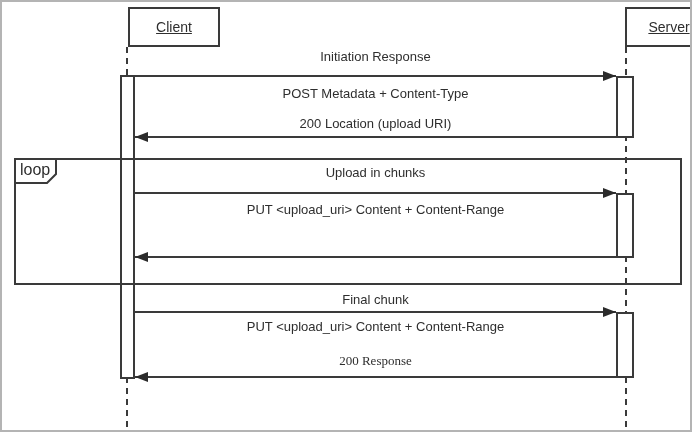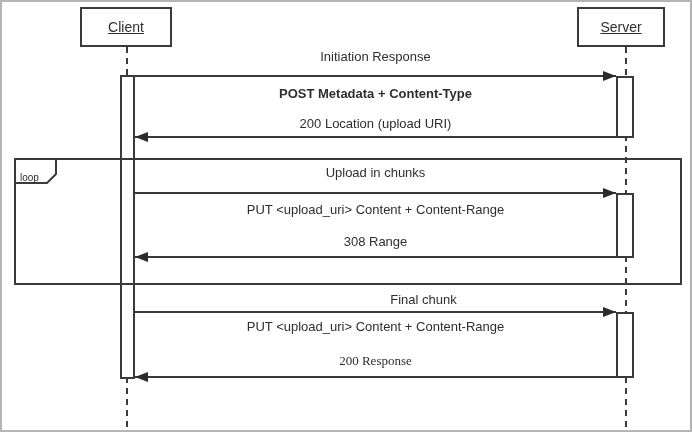--- a/index.html
+++ b/index.html
@@ -15,20 +15,21 @@
     margin:0 auto;
   }
   .actor {
     position:absolute;
     box-sizing:border-box;
     border:2px solid #3a3a3a;
     background:#ffffff;
     display:flex; align-items:center; justify-content:center;
     font-size:14px;
     z-index:5;
+    margin-left:48px;
   }
   .actor span { text-decoration:underline; }
   .lifeline {
     position:absolute;
     width:2px;
     background:repeating-linear-gradient(to bottom,#3a3a3a 0 6px,transparent 6px 11px);
     z-index:1;
   }
   .activation {
     position:absolute;
@@ -79,22 +80,22 @@
   }
   .loop-tab {
     position:absolute;
     left:12px; top:156px;
     width:44px; height:26px;
     z-index:7;
   }
   .loop-tab svg { position:absolute; left:0; top:0; }
   .loop-tab .loop-text {
     position:absolute;
-    left:6px; top:12px;
-    font-size:10px;
+    left:6px; top:4px;
+    font-size:16px;
     line-height:15px;
   }
 </style>
 </head>
 <body>
 
 <div class="stage">
 
   <div class="actor" style="left:78px; top:5px; width:92px; height:40px;">
     <span>Client</span>
@@ -115,34 +116,33 @@
   <div class="loop-tab">
     <svg width="44" height="26" viewBox="0 0 44 26">
       <polygon points="1,1 42,1 42,16 33,25 1,25" fill="#ffffff" stroke="#3a3a3a" stroke-width="2"></polygon>
     </svg>
     <span class="loop-text">loop</span>
   </div>
 
   <div class="label" style="top:47px;">Initiation Response</div>
   <div class="msg-line" style="top:73px;"></div>
   <div class="arrow-right" style="left:601px; top:69px;"></div>
-  <div class="label" style="top:84px;font-weight:bold;">POST Metadata + Content-Type</div>
+  <div class="label" style="top:84px;">POST Metadata + Content-Type</div>
   <div class="label" style="top:114px;">200 Location (upload URI)</div>
   <div class="msg-line" style="top:134px;"></div>
   <div class="arrow-left" style="left:133px; top:130px;"></div>
 
   <div class="label" style="top:163px;">Upload in chunks</div>
   <div class="msg-line" style="top:190px;"></div>
   <div class="arrow-right" style="left:601px; top:186px;"></div>
   <div class="label" style="top:200px;">PUT &lt;upload_uri&gt; Content + Content-Range</div>
-  <div class="label" style="top:232px;">308 Range</div>
   <div class="msg-line" style="top:254px;"></div>
   <div class="arrow-left" style="left:133px; top:250px;"></div>
 
-  <div class="label" style="top:290px;margin-left:48px;">Final chunk</div>
+  <div class="label" style="top:290px;">Final chunk</div>
   <div class="msg-line" style="top:309px;"></div>
   <div class="arrow-right" style="left:601px; top:305px;"></div>
   <div class="label" style="top:317px;">PUT &lt;upload_uri&gt; Content + Content-Range</div>
   <div class="label" style="top:351px;font-family:Liberation Serif, serif;">200 Response</div>
   <div class="msg-line" style="top:374px;"></div>
   <div class="arrow-left" style="left:133px; top:370px;"></div>
 
 </div>
 
 </body></html>

